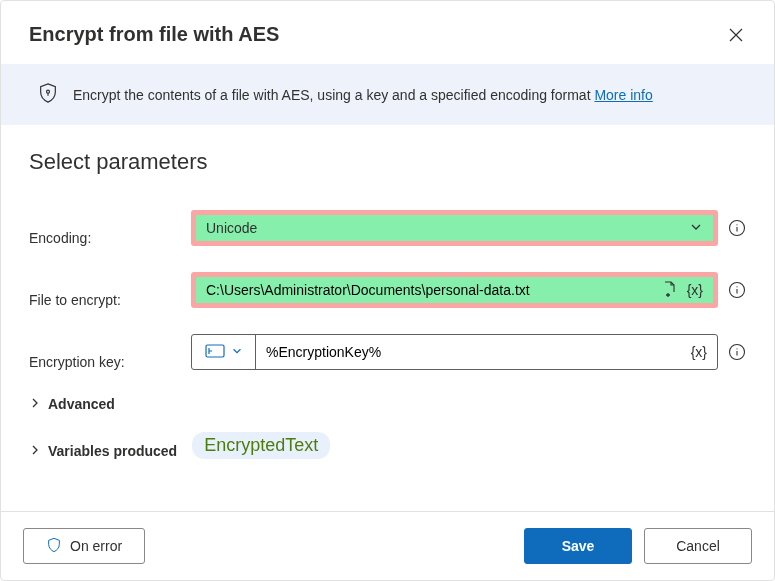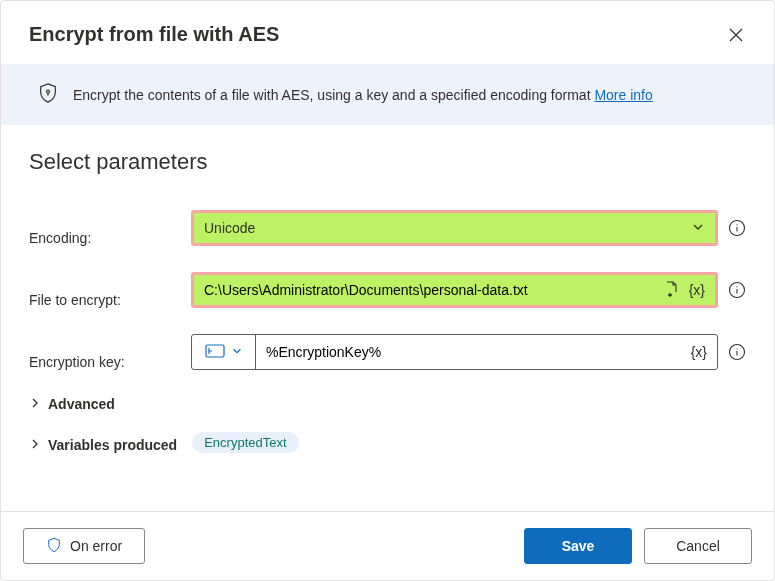--- a/index.html
+++ b/index.html
@@ -80,28 +80,28 @@
       font-size: 14px;
     }
     .control-wrap {
       flex: 1;
       display: flex;
       align-items: center;
       gap: 10px;
     }
     .field {
       flex: 1;
-      border: 3px solid #fca5a5;
+      border: 5px solid #fca5a5;
       border-radius: 3px;
       height: 36px;
       display: flex;
       align-items: center;
       padding: 0 10px;
       gap: 8px;
-      background: #bef264;
+      background: #86efac;
     }
     .field input {
       border: none;
       outline: none;
       flex: 1;
       font-size: 14px;
       font-family: inherit;
       background: transparent;
     }
     .field-select {
@@ -162,24 +162,24 @@
       align-items: flex-end;
       gap: 7px;
       margin-bottom: 20px;
       cursor: pointer;
     }
     .expander-row .label-txt {
       font-weight: 600;
     }
     .chip {
       background: #e8f1fb;
-      color: #0f766e;
+      color: #4d7c0f;
       padding: 3px 12px;
       border-radius: 12px;
-      font-size: 13px;
+      font-size: 18px;
       cursor: pointer;
       margin-left: 8px;
     }
     .footer {
       border-top: 1px solid #e1e1e1;
       padding: 16px 22px;
       display: flex;
       align-items: flex-start;
       gap: 12px;
     }

